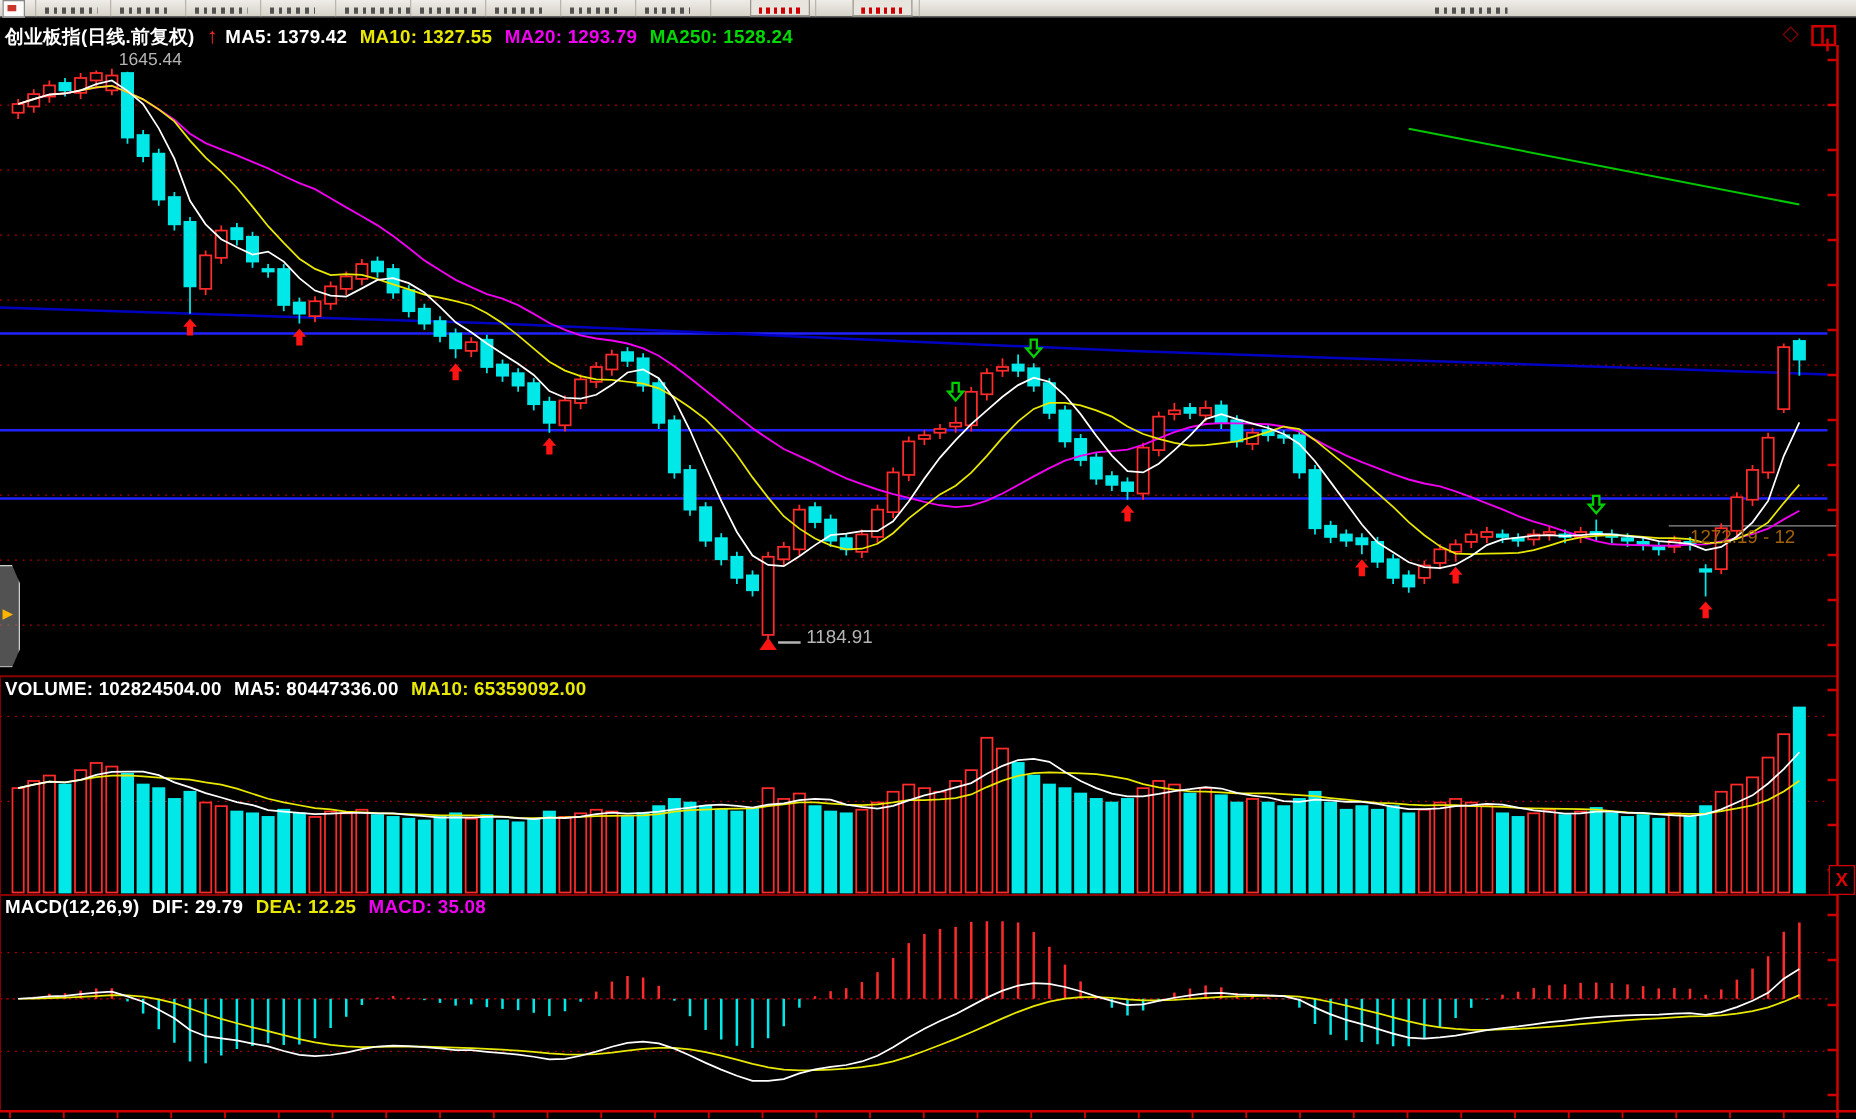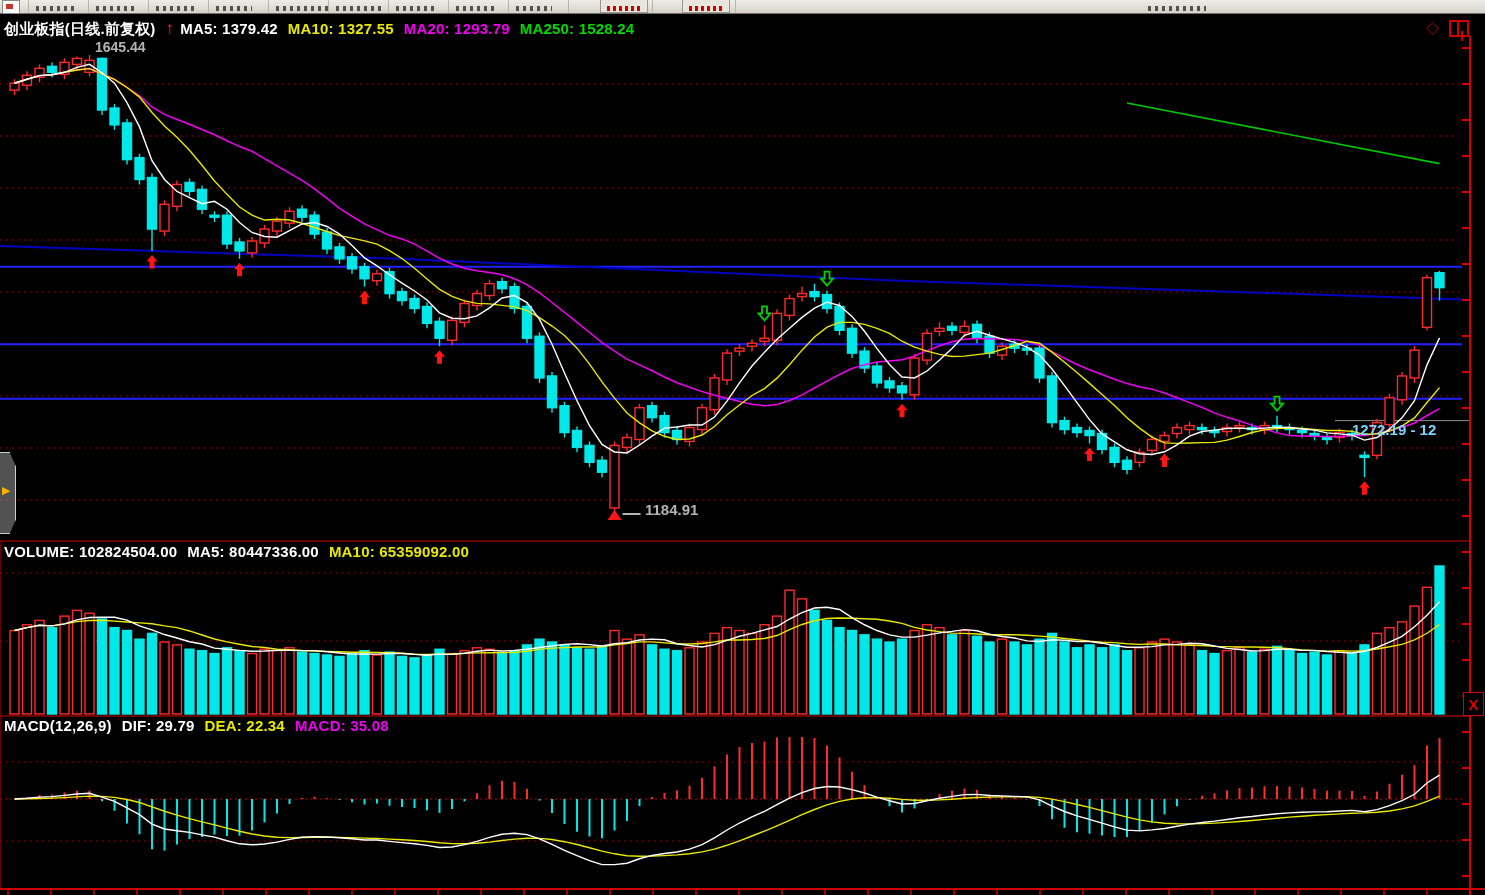--- a/index.html
+++ b/index.html
@@ -17,24 +17,24 @@
   #tb-appicon i{position:absolute;left:3px;top:3px;width:7px;height:5px;background:#c9372c;display:block;}
   
   #chart-svg{position:absolute;left:0;top:13px;z-index:1;}
   
   .pane-header{position:absolute;left:4px;z-index:3;font-size:15px;font-weight:bold;letter-spacing:.2px;white-space:nowrap;}
   .pane-header span{margin-right:10px;}
   .w{color:#ffffff}.y{color:#e8e800}.m{color:#f000f0}.g{color:#00d800}.r{color:#ff2a2a}
   #main-header{top:19px;}
   #vol-header{top:543px;text-decoration:underline;}
   #macd-header{top:717px;}
-  .px-label{position:absolute;z-index:3;color:#b4b4b4;font-size:15px;font-weight:bold;}
+  .px-label{position:absolute;z-index:3;color:#b4b4b4;font-size:15px;font-weight:normal;}
   #peak-label{left:95px;top:39px;font-size:14px;}
   #trough-label{left:645px;top:501px;text-align:right;}
-  #right-tag{left:1352px;top:421px;color:#7dd3fc;}
+  #right-tag{left:1352px;top:421px;color:#a16207;}
   
   #flyout{position:absolute;left:0;top:452px;width:15px;height:80px;z-index:4;
           background:rgba(150,150,150,.55);border:1px solid #cfcfcf;border-left:none;
           clip-path:polygon(0 0,60% 0,100% 18%,100% 82%,60% 100%,0 100%);cursor:pointer;}
   #flyout .tri{position:absolute;left:2px;top:31px;color:#ffb400;font-size:11px;}
   
   #diamond-icon{position:absolute;left:1426px;top:17px;color:#8b0000;font-size:17px;z-index:4;font-weight:bold;}
   #split-icon{position:absolute;left:1449px;top:20px;width:16px;height:13px;border:2px solid #d00000;z-index:4;}
   #split-icon i{position:absolute;left:6px;top:0;width:2px;height:13px;background:#d00000;display:block;}
   #split-icon b{position:absolute;left:10px;top:9px;width:2px;height:10px;background:#d00000;display:block;}
@@ -648,21 +648,21 @@
       <line x1="1470" y1="876" x2="1470" y2="882" stroke="#d00000" stroke-width="1.5"></line>
     </svg>
 
   <div class="pane-header" id="main-header">
     <span class="w">创业板指(日线.前复权)</span><span class="r" style="font-size:17px;margin-right:6px;">↑</span><span class="w">MA5: 1379.42</span><span class="y">MA10: 1327.55</span><span class="m">MA20: 1293.79</span><span class="g">MA250: 1528.24</span>
   </div>
   <div class="pane-header" id="vol-header">
     <span class="w">VOLUME: 102824504.00</span><span class="w">MA5: 80447336.00</span><span class="y">MA10: 65359092.00</span>
   </div>
   <div class="pane-header" id="macd-header">
-    <span class="w">MACD(12,26,9)</span><span class="w">DIF: 29.79</span><span class="y">DEA: 22.34</span><span class="m">MACD: 35.08</span>
+    <span class="w">MACD(12,26,9)</span><span class="w">DIF: 29.79</span><span class="y">DEA: 12.25</span><span class="m">MACD: 35.08</span>
   </div>
 
   <div class="px-label" id="peak-label">1645.44</div>
   <div class="px-label" id="trough-label">1184.91</div>
   <div class="px-label" id="right-tag">1272.19 - 12</div>
 
   <div id="flyout">
     <span class="tri">▶</span>
   </div>
 

